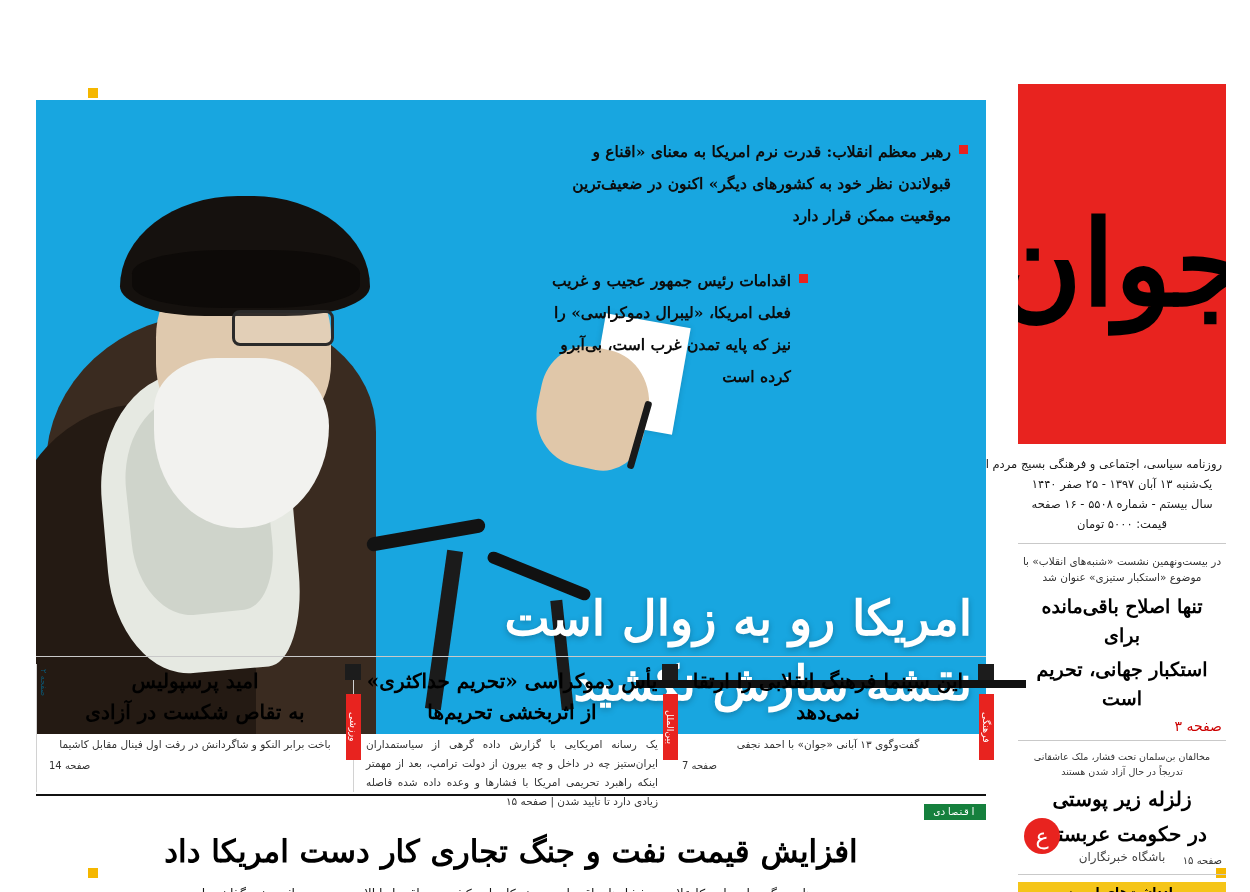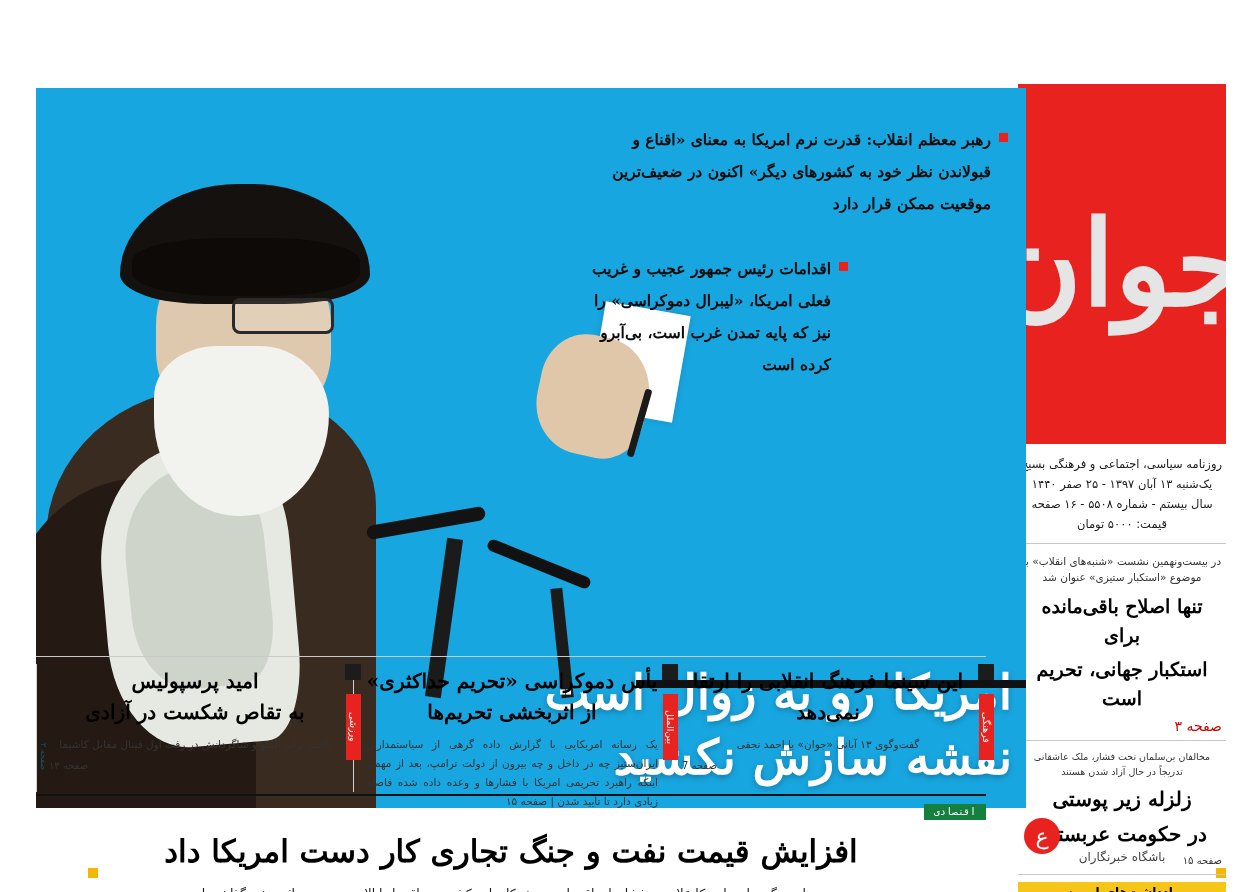--- a/index.html
+++ b/index.html
@@ -13,21 +13,21 @@
   .crop.bl{left:88px;bottom:14px;}
   .crop.br{right:24px;bottom:14px;}
 
   
   .sheet{position:absolute;left:36px;top:84px;width:1190px;height:796px;}
 
   
   .rightcol{position:absolute;right:0;top:0;width:208px;height:796px;}
   .logo-box{position:relative;width:208px;height:360px;background:#e8231f;overflow:hidden;}
   .logo-text{position:absolute;inset:0;display:flex;align-items:center;justify-content:center;
-    color:#e5e5e5;font-family:"DejaVu Serif","Liberation Serif",serif;font-weight:bold;
+    color:#000000;font-family:"DejaVu Serif","Liberation Serif",serif;font-weight:bold;
     font-size:118px;line-height:1;letter-spacing:-6px;direction:rtl;}
 
   .paper-meta{padding:10px 4px 8px 4px;text-align:center;font-size:11.5px;line-height:1.75;color:#1a1a1a;border-bottom:1px solid #c9c9c9;}
   .paper-meta div{white-space:nowrap;}
 
   .rnews{padding:9px 4px 6px 4px;border-bottom:1px solid #c9c9c9;}
   .rnews .kicker{font-size:10.5px;line-height:1.6;color:#333;text-align:center;}
   .rnews .headline{font-size:19px;font-weight:bold;line-height:1.5;text-align:center;color:#000;margin-top:6px;font-family:"DejaVu Serif","Liberation Serif",serif;}
   .rnews .pagetag{font-size:14px;color:#c00;text-align:right;margin-top:6px;}
 
@@ -37,21 +37,21 @@
   .rnews2 .pagetag{font-size:10px;color:#333;text-align:right;margin-top:6px;}
 
   .notes{padding-top:7px;}
   .notes-title{background:#f5c518;color:#000;font-size:12px;font-weight:bold;text-align:center;padding:3px 0;}
 
   .badge-logo{position:absolute;left:6px;bottom:26px;width:36px;height:36px;border-radius:50%;
     background:#e8231f;display:flex;align-items:center;justify-content:center;color:#fff;font-size:22px;font-family:"DejaVu Serif",serif;}
   .credit{position:absolute;left:0;bottom:16px;width:208px;text-align:center;font-size:12px;color:#444;}
 
   
-  .leadwrap{position:absolute;left:0;top:4px;width:950px;height:720px;padding-left:40px;}
+  .leadwrap{position:absolute;left:0;top:16px;width:950px;height:634px;}
   .photo{position:absolute;inset:0;background:#18a6e0;overflow:hidden;}
   
   .fig-robe{position:absolute;left:10px;bottom:0;width:330px;height:420px;background:#3a2b20;
     border-radius:50% 42% 0 0 / 36% 28% 0 0;}
   .fig-robe2{position:absolute;left:-30px;bottom:0;width:250px;height:330px;background:#241a13;border-radius:55% 30% 0 0/45% 25% 0 0;}
   .fig-scarf{position:absolute;left:68px;bottom:62px;width:190px;height:300px;background:#e6e9e2;
     border-radius:48% 30% 20% 40%/40% 34% 30% 36%;transform:rotate(-5deg);}
   .fig-scarf-sh{position:absolute;left:92px;bottom:120px;width:140px;height:220px;background:#cfd4cb;
     border-radius:50% 35% 25% 40%/40% 35% 30% 35%;transform:rotate(-6deg);}
   .fig-head{position:absolute;left:120px;top:150px;width:175px;height:190px;background:#dfc9ae;border-radius:46% 46% 40% 40%;}
@@ -210,21 +210,21 @@
         <div class="hl c">از اثربخشی تحریم‌ها</div>
         <div class="dk">یک رسانه امریکایی با گزارش داده گرهی از سیاستمداران ایران‌ستیز چه در داخل و چه بیرون از دولت ترامپ، بعد از مهمتر اینکه راهبرد تحریمی امریکا با فشارها و وعده داده شده فاصله زیادی دارد تا تأیید شدن | صفحه ۱۵</div>
       </div>
 
       <div class="cell">
         <div class="sqmark" style="right:-8px;"></div>
         <div class="vtag" style="right:-8px;">ورزشی</div>
         <div class="hl c">امید پرسپولیس</div>
         <div class="hl c">به تقاص شکست در آزادی</div>
         <div class="dk c">باخت برابر النکو و شاگردانش در رفت اول فینال مقابل کاشیما</div>
-        <div class="pg">صفحه ۱۳</div>
+        <div class="pg">صفحه 14</div>
       </div>
     </div>
 
     <div class="hr-mid"></div>
 
     <div class="bottom">
       <span class="tagline">اقتصادی</span>
       <div class="bhl">افزایش قیمت نفت و جنگ تجاری کار دست امریکا داد</div>
       <div class="bdk">تحریم‌ها و جنگ تجاری امریکا علاوه بر فشارهای اقتصادی به شرکای این کشور، بر اقتصاد ایالات متحده نیز اثر منفی گذاشته است</div>
       

